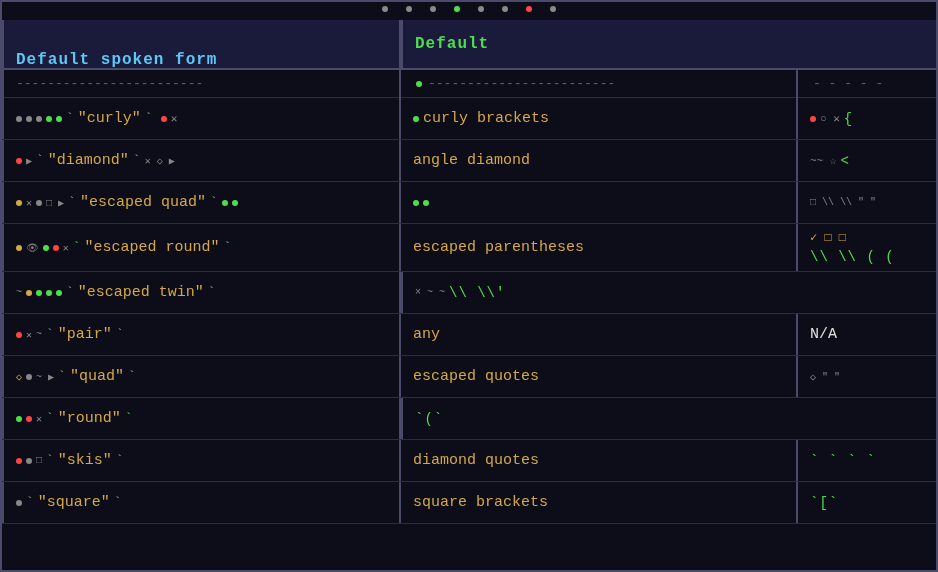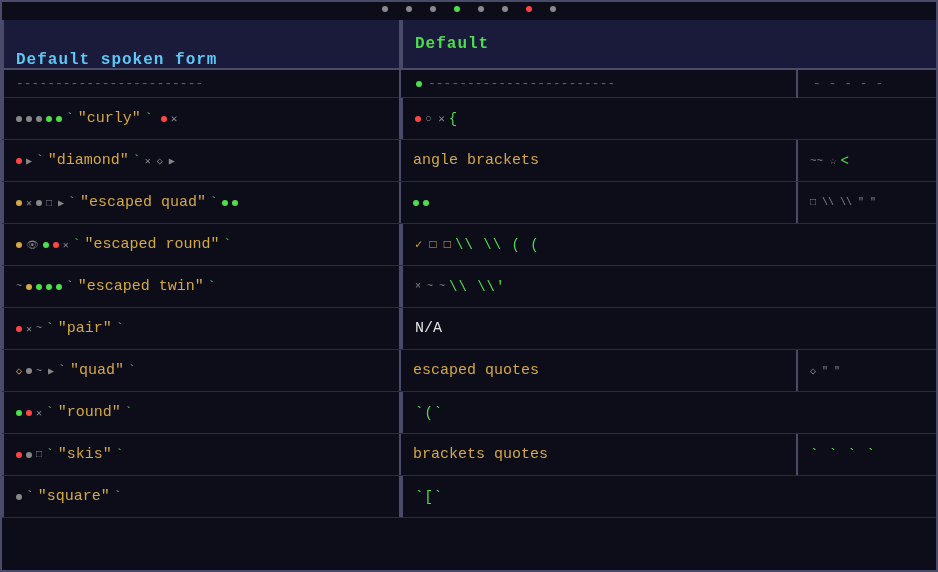--- a/index.html
+++ b/index.html
@@ -156,41 +156,45 @@
       <span class="dot dot-gray deco"></span>
       <span class="dot dot-green deco"></span>
       <span class="dot dot-green deco"></span>
       <span style="color:#4dde4d; font-size:13px;">` </span>
       <span style="color:#d4a843; font-size:15px;">"curly"</span>
       <span style="color:#4dde4d; font-size:13px;">`</span>
       <span class="dot dot-red deco" style="margin-left:4px;"></span>
       <span style="color:#888; font-size:11px;">✕</span>
     </div>
     <div class="cell-sep" style="align-self:stretch;"></div>
+    <div class="cell cell-delimiter">
+      <span class="dot dot-green deco"></span>
+      <span style="color:#d4a843; font-size:15px;">curly brackets</span>
+    </div>
     <div class="cell-sep" style="align-self:stretch;"></div>
     <div class="cell cell-symbol">
       <span class="dot dot-red deco"></span>
       <span style="color:#888; font-size:11px;">○ ✕</span>
       <span class="symbol-text">{</span>
     </div>
   </div>
 
   <div class="table-row">
     <div class="cell-sep" style="align-self:stretch;"></div>
     <div class="cell cell-default">
       <span class="dot dot-red deco"></span>
       <span style="color:#888; font-size:10px;">▶</span>
       <span style="color:#4dde4d; font-size:13px;">` </span>
       <span style="color:#d4a843; font-size:15px;">"diamond"</span>
       <span style="color:#4dde4d; font-size:13px;">`</span>
       <span style="color:#888; font-size:10px;">✕ ◇ ▶</span>
     </div>
     <div class="cell-sep" style="align-self:stretch;"></div>
     <div class="cell cell-delimiter">
-      <span style="color:#d4a843; font-size:15px;">angle brackets</span>
+      <span style="color:#d4a843; font-size:15px;">angle diamond</span>
     </div>
     <div class="cell-sep" style="align-self:stretch;"></div>
     <div class="cell cell-symbol">
       <span style="color:#888; font-size:11px;">~~ ☆</span>
       <span class="symbol-text">&lt;</span>
     </div>
   </div>
 
   <div class="table-row">
     <div class="cell-sep" style="align-self:stretch;"></div>
@@ -222,20 +226,23 @@
       <span class="dot dot-yellow deco"></span>
       <span style="color:#888; font-size:10px;">👁 </span>
       <span class="dot dot-green deco"></span>
       <span class="dot dot-red deco"></span>
       <span style="color:#888; font-size:10px;">✕</span>
       <span style="color:#4dde4d; font-size:13px;">` </span>
       <span style="color:#d4a843; font-size:15px;">"escaped round"</span>
       <span style="color:#4dde4d; font-size:13px;">`</span>
     </div>
     <div class="cell-sep" style="align-self:stretch;"></div>
+    <div class="cell cell-delimiter">
+      <span style="color:#d4a843; font-size:15px;">escaped parentheses</span>
+    </div>
     <div class="cell-sep" style="align-self:stretch;"></div>
     <div class="cell cell-symbol">
       <span style="color:#d4a843; font-size:12px;">✓ □ □</span>
       <span class="symbol-text">\\ \\ ( (</span>
     </div>
   </div>
 
   <div class="table-row">
     <div class="cell-sep" style="align-self:stretch;"></div>
     <div class="cell cell-default">
@@ -260,20 +267,23 @@
     <div class="cell-sep" style="align-self:stretch;"></div>
     <div class="cell cell-default">
       <span class="dot dot-red deco"></span>
       <span style="color:#888; font-size:10px;">✕</span>
       <span style="color:#888; font-size:10px;">~ </span>
       <span style="color:#4dde4d; font-size:13px;">` </span>
       <span style="color:#d4a843; font-size:15px;">"pair"</span>
       <span style="color:#4dde4d; font-size:13px;">`</span>
     </div>
     <div class="cell-sep" style="align-self:stretch;"></div>
+    <div class="cell cell-delimiter">
+      <span style="color:#d4a843; font-size:15px;">any</span>
+    </div>
     <div class="cell-sep" style="align-self:stretch;"></div>
     <div class="cell cell-symbol">
       <span class="na-text">N/A</span>
     </div>
   </div>
 
   <div class="table-row">
     <div class="cell-sep" style="align-self:stretch;"></div>
     <div class="cell cell-default">
       <span style="color:#d4a843; font-size:10px;">◇ </span>
@@ -315,36 +325,39 @@
     <div class="cell cell-default">
       <span class="dot dot-red deco"></span>
       <span class="dot dot-gray deco"></span>
       <span style="color:#888; font-size:10px;">□</span>
       <span style="color:#4dde4d; font-size:13px;">` </span>
       <span style="color:#d4a843; font-size:15px;">"skis"</span>
       <span style="color:#4dde4d; font-size:13px;">`</span>
     </div>
     <div class="cell-sep" style="align-self:stretch;"></div>
     <div class="cell cell-delimiter">
-      <span style="color:#d4a843; font-size:15px;">brackets quotes</span>
+      <span style="color:#d4a843; font-size:15px;">diamond quotes</span>
     </div>
     <div class="cell-sep" style="align-self:stretch;"></div>
     <div class="cell cell-symbol">
       <span class="symbol-text">` ` ` ` </span>
     </div>
   </div>
 
   <div class="table-row">
     <div class="cell-sep" style="align-self:stretch;"></div>
     <div class="cell cell-default">
       <span class="dot dot-gray deco"></span>
       <span style="color:#4dde4d; font-size:13px;">` </span>
       <span style="color:#d4a843; font-size:15px;">"square"</span>
       <span style="color:#4dde4d; font-size:13px;">`</span>
     </div>
     <div class="cell-sep" style="align-self:stretch;"></div>
+    <div class="cell cell-delimiter">
+      <span style="color:#d4a843; font-size:15px;">square brackets</span>
+    </div>
     <div class="cell-sep" style="align-self:stretch;"></div>
     <div class="cell cell-symbol">
       <span class="symbol-text">`[` </span>
     </div>
   </div>
 
 </div>
 
 </body></html>

